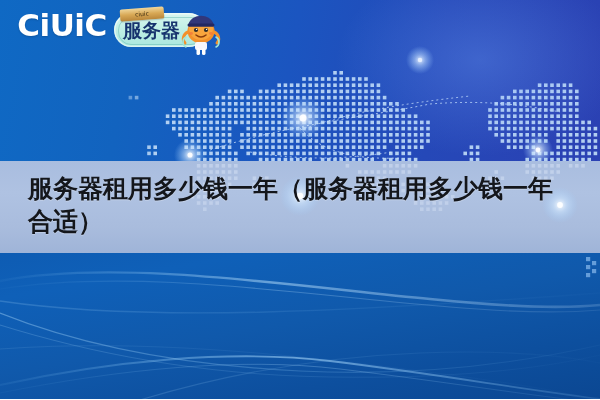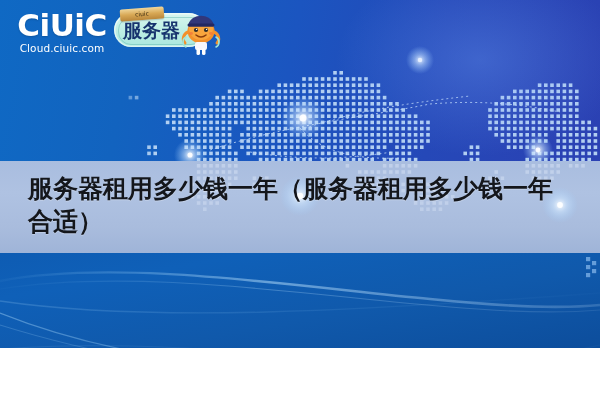--- a/index.html
+++ b/index.html
@@ -7,21 +7,21 @@
     padding: 0;
     background: #ffffff;
   }
   body {
     font-family: "Liberation Sans", "DejaVu Sans", sans-serif;
   }
 
   #banner {
     position: relative;
     width: 600px;
-    height: 348px;
+    height: 399px;
     overflow: hidden;
     background: #737373;
   }
 
   
   .top-section {
     position: absolute;
     left: 0; top: 0;
     width: 600px; height: 161px;
     background: linear-gradient(100deg, #0f69c4 0%, #1263bf 22%, #1b55c0 48%, #2548b8 72%, #2b41b3 100%);
@@ -1018,21 +1018,20 @@
           <rect x="586.0" y="12.0" width="4.2" height="4.2" fill="#7fb3e8" opacity="0.90"></rect>
           <rect x="586.0" y="20.0" width="4.2" height="4.2" fill="#7fb3e8" opacity="0.90"></rect>
           <rect x="592.0" y="8.0" width="4.2" height="4.2" fill="#7fb3e8" opacity="0.90"></rect>
           <rect x="592.0" y="16.0" width="4.2" height="4.2" fill="#7fb3e8" opacity="0.90"></rect>
         </g>
     </svg>
   </div>
 
   <div class="logo-block">
     <div class="logo-word">CiUiC</div>
-    <div class="logo-domain">Cloud.ciuic.com</div>
   </div>
 
   <div class="server-badge">
     <div class="badge-inner-line"></div>
     <div class="badge-text">服务器</div>
     <div class="badge-ribbon">
       <span class="badge-ribbon-text">ciuic</span>
     </div>
   </div>
 

